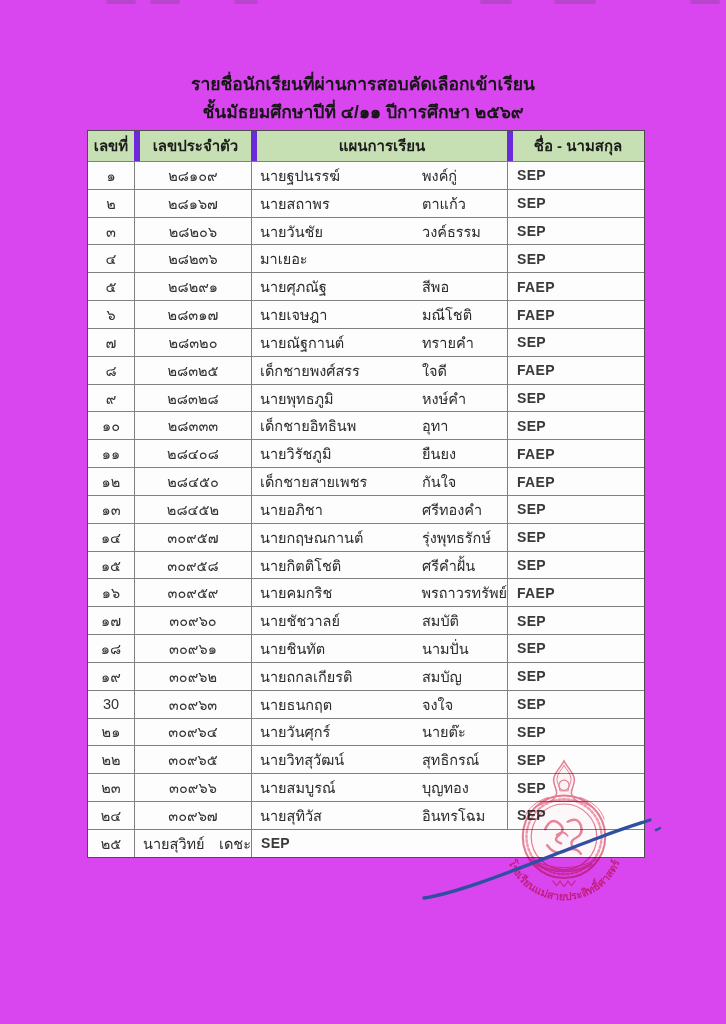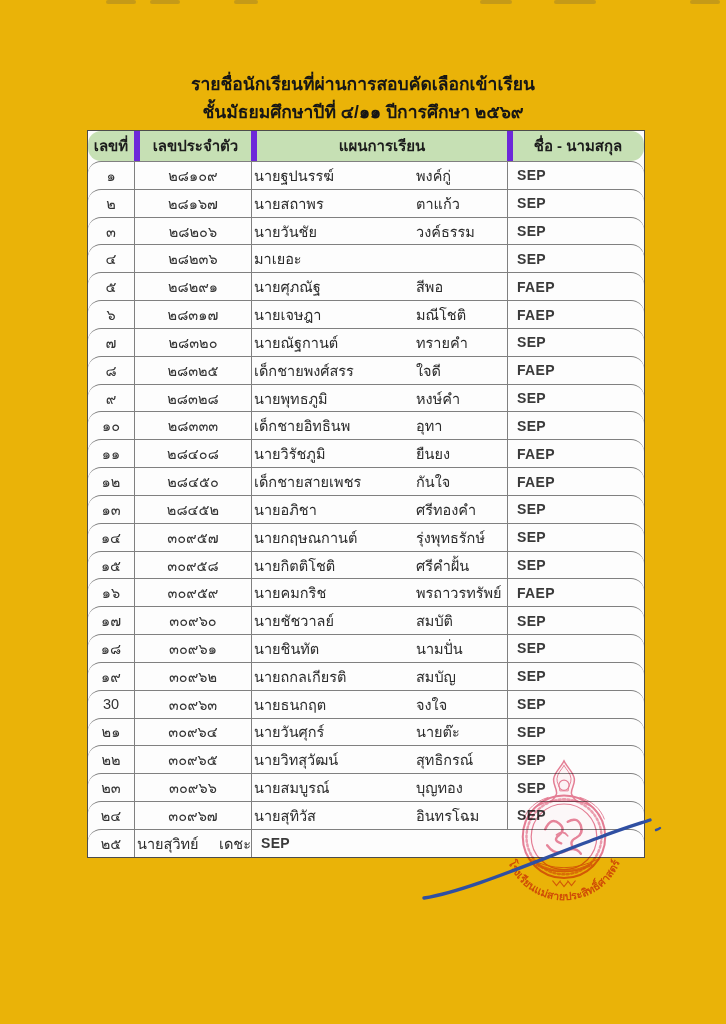--- a/index.html
+++ b/index.html
@@ -5,48 +5,48 @@
   :root{
     --header-bg:#c6e0b4;
     --stamp-ink:#e0607e;
     --sig-ink:#2f4fa2;
   }
   *{margin:0;padding:0;box-sizing:border-box;}
   html,body{background:#ffffff;}
   body{font-family:"Liberation Sans",sans-serif;color:#222;}
   .page{
     position:relative;width:726px;height:1024px;margin:0 auto;
-    background:#eab308;overflow:hidden;
+    background:#d946ef;overflow:hidden;
   }
   
   .artifact{position:absolute;top:0;height:4px;background:rgba(70,70,82,.22);border-radius:2px;}
 
   .title-block{position:absolute;top:70px;left:0;width:100%;text-align:center;}
   .title-line{font-size:17.5px;font-weight:700;color:#161616;line-height:1.6;}
 
   .doc-table{
     position:absolute;left:87px;top:130px;width:558px;
     border:1.6px solid #4c4c4c;background:#fdfdfd;
   }
-  .thead,.trow{display:grid;grid-template-columns:46px 117px 256px 136px;border-radius:13px;}
+  .thead,.trow{display:grid;grid-template-columns:46px 117px 256px 136px;}
   .thead{height:30px;background:var(--header-bg);}
   .hc{
     display:flex;align-items:center;justify-content:center;
     font-size:15px;font-weight:700;color:#1c1c1c;
     border-left:6px solid #6d28d9;
   }
   .hc:first-child{border-left:none;}
   .trow{height:27.84px;border-top:1px solid #808080;}
   .c{
     display:flex;align-items:center;font-size:14.5px;color:#2b2b2b;
     border-left:1px solid #808080;overflow:hidden;white-space:nowrap;
   }
   .c:first-child{border-left:none;}
   .c.no,.c.id{justify-content:center;color:#333;}
-  .c.name{padding-left:2px;}
+  .c.name{padding-left:8px;}
   .c.name .first{display:inline-block;width:162px;}
   .c.plan{padding-left:9px;font-size:14px;color:#3a3a3a;letter-spacing:.3px;font-weight:bold;}
 
   .stamp-svg{
     position:absolute;left:489px;top:756px;width:150px;height:156px;
     mix-blend-mode:multiply;opacity:.92;pointer-events:none;
   }
   .sig-svg{
     position:absolute;left:0;top:0;width:726px;height:1024px;
     pointer-events:none;

